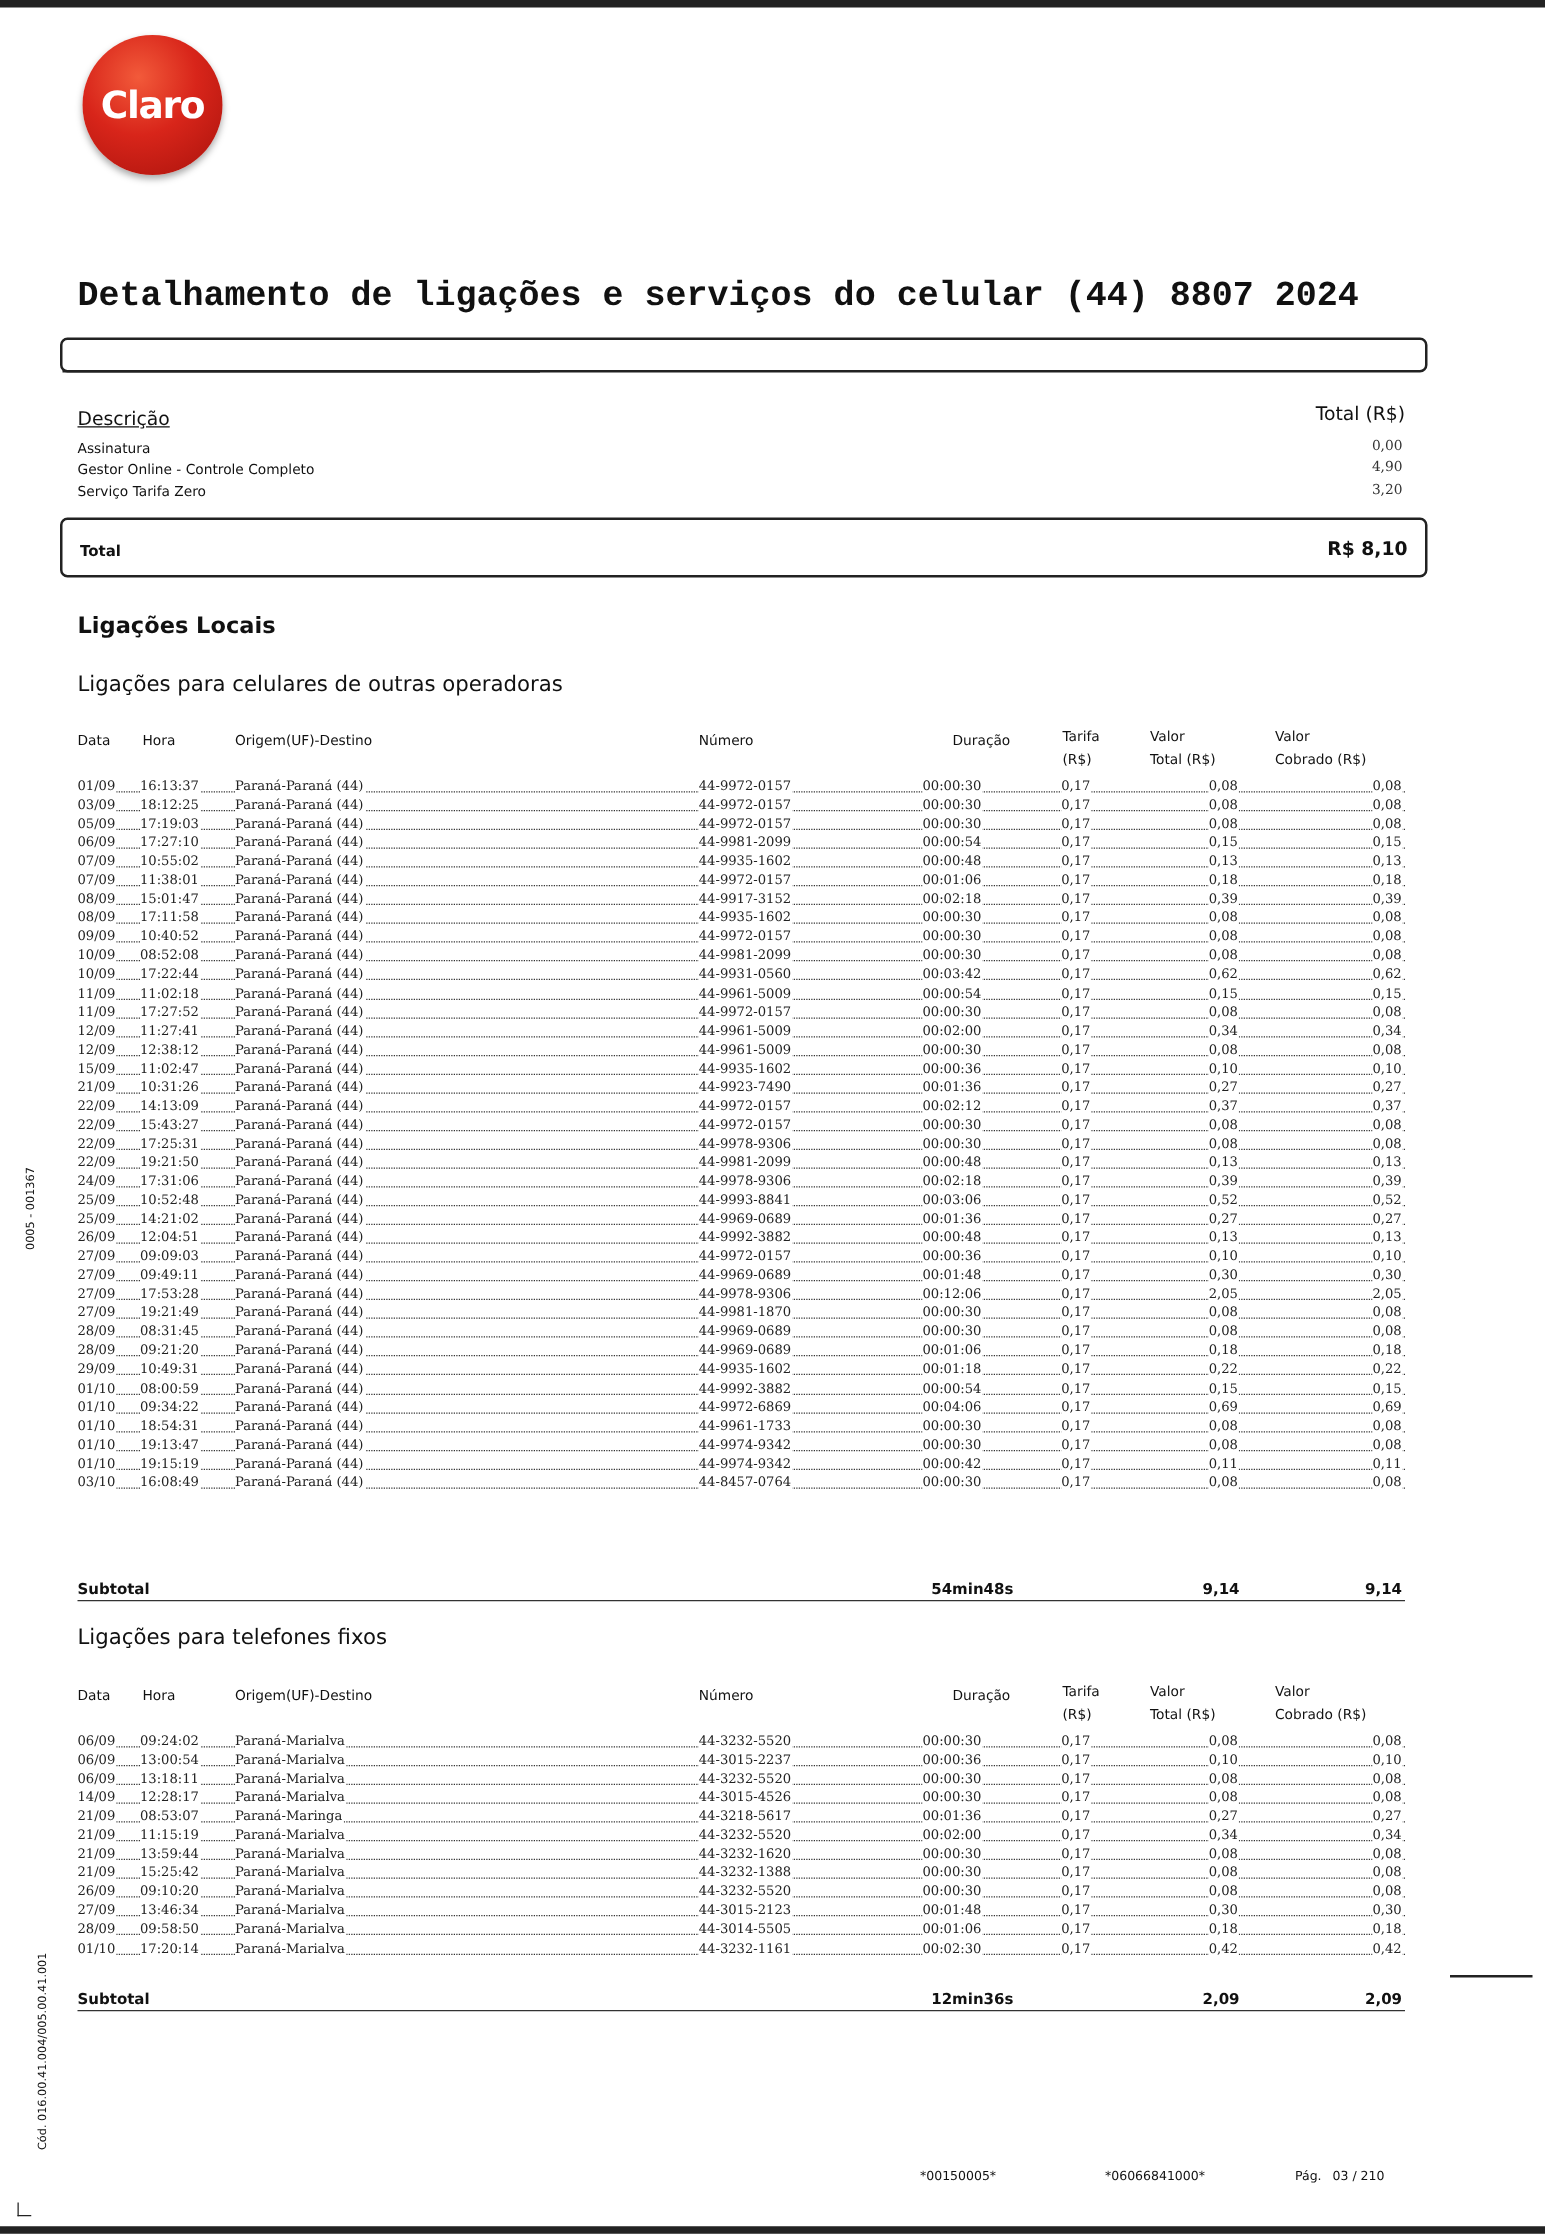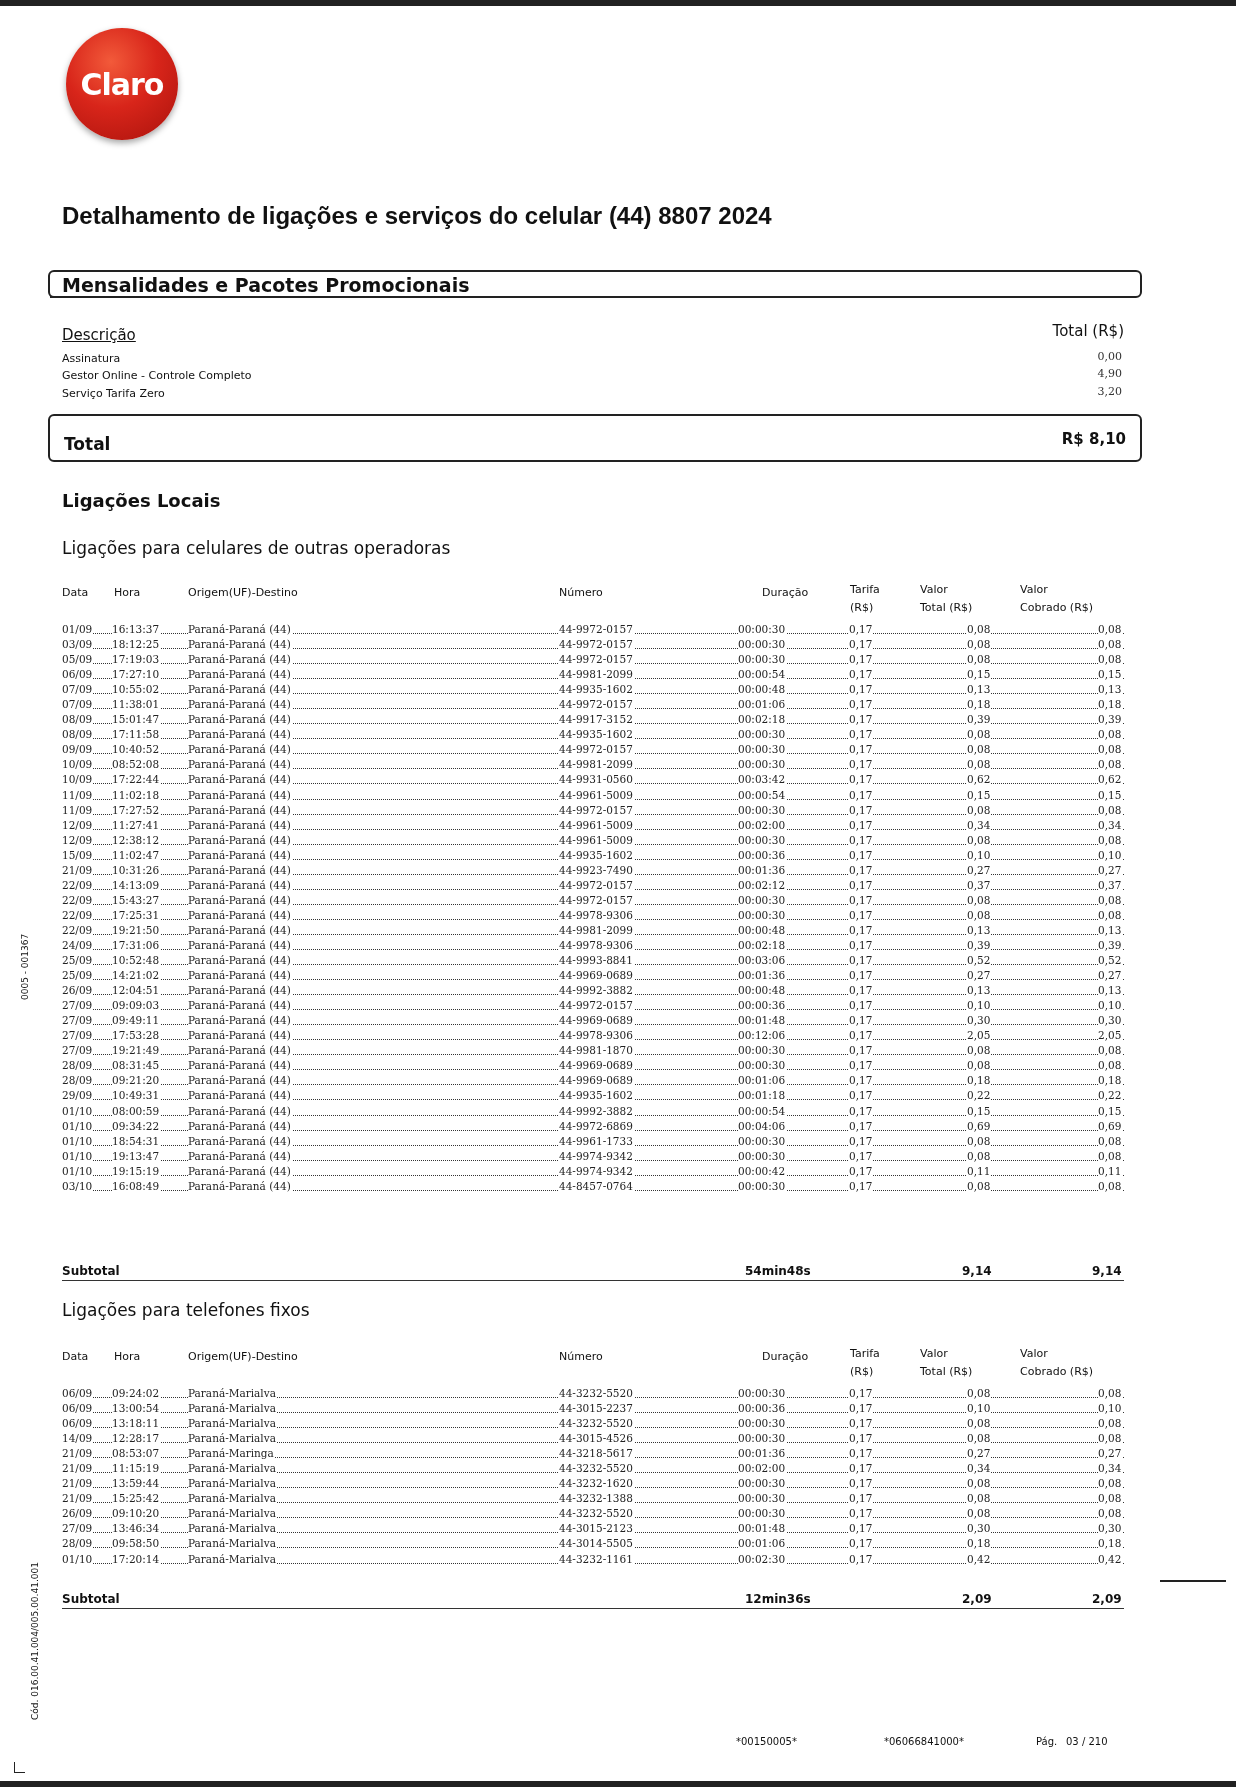--- a/index.html
+++ b/index.html
@@ -3,32 +3,32 @@
 <meta charset="utf-8">
 <style>
   html,body{margin:0;padding:0;}
   body{width:1236px;height:1787px;background:#fff;position:relative;overflow:hidden;font-family:"Liberation Sans",sans-serif;color:#111;}
   .top-bar{position:absolute;left:0;top:0;width:1236px;height:6px;background:#222;}
   .bottom-bar{position:absolute;left:0;bottom:0;width:1236px;height:6px;background:#222;}
   .logo{position:absolute;left:66px;top:28px;width:112px;height:112px;border-radius:50%;
         background:radial-gradient(circle at 40% 30%,#f25a3a 0%,#d8251a 45%,#a8120c 100%);
         box-shadow:0 3px 6px rgba(0,0,0,.35);display:flex;align-items:center;justify-content:center;}
   .logo span{color:#fff;font-weight:bold;font-size:30px;letter-spacing:-1px;font-family:"DejaVu Sans",sans-serif;}
-  .page-title{position:absolute;left:62px;top:202px;font-size:24px;font-weight:bold;font-family:Liberation Sans, sans-serif;}
+  .page-title{position:absolute;left:62px;top:222px;font-size:28px;font-weight:bold;font-family:Liberation Mono, monospace;}
   .box{position:absolute;left:48px;width:1090px;border:2px solid #222;border-radius:6px;}
   .box-title{font-size:19px;font-weight:bold;font-family:"DejaVu Sans",sans-serif;}
   .pkg-box{top:270px;height:24px;}
   .pkg-box .box-title{position:absolute;left:12px;top:2px;}
   .pkg-box .underline{position:absolute;left:0;top:24px;width:382px;border-bottom:2px solid #222;}
   .desc-head{position:absolute;left:62px;top:326px;font-size:15px;font-family:"DejaVu Sans",sans-serif;text-decoration:underline;}
   .total-head{position:absolute;right:112px;top:322px;font-size:15px;font-family:"DejaVu Sans",sans-serif;}
   .pkg-item{position:absolute;left:62px;font-size:11px;font-family:"DejaVu Sans",sans-serif;}
   .pkg-val{position:absolute;right:114px;font-size:11px;font-family:"DejaVu Serif",serif;color:#333;}
   .total-box{top:414px;height:44px;}
-  .total-box .lbl{position:absolute;left:14px;top:18px;font-size:17px;font-weight:bold;font-family:"DejaVu Sans",sans-serif;}
+  .total-box .lbl{position:absolute;left:14px;top:18px;font-size:12px;font-weight:bold;font-family:"DejaVu Sans",sans-serif;}
   .total-box .val{position:absolute;right:14px;top:14px;font-size:15px;font-weight:bold;font-family:"DejaVu Sans",sans-serif;}
   .sec-title{position:absolute;left:62px;top:490px;font-size:18px;font-weight:bold;font-family:"DejaVu Sans",sans-serif;}
   .sub-title{position:absolute;left:62px;font-size:17px;font-family:"DejaVu Sans",sans-serif;}
   .thead{position:absolute;left:62px;width:1060px;height:40px;font-size:11px;font-family:"DejaVu Sans",sans-serif;}
   .thead span{position:absolute;top:0;line-height:18px;}
   .rows{position:absolute;left:62px;width:1062px;}
   .row{position:relative;height:15.05px;font-size:10.5px;font-family:"DejaVu Serif",serif;color:#222;}
   .row span{position:absolute;top:1px;white-space:nowrap;}
   .row .dots{position:absolute;left:0;right:0;top:11px;border-bottom:1px dotted #333;}
   .row span{background:#fff;padding-right:1px;}
@@ -46,21 +46,20 @@
 
 <div class="top-bar"></div>
 
 <div class="logo">
   <span>Claro</span>
 </div>
 
 <div class="page-title">Detalhamento de ligações e serviços do celular (44) 8807 2024</div>
 
 <div class="box pkg-box">
-  <div class="box-title">Mensalidades e Pacotes Promocionais</div>
   <div class="underline"></div>
 </div>
 
 <div class="desc-head">Descrição</div>
 <div class="total-head">Total (R$)</div>
 
 <div class="pkg-item" style="top:352px">Assinatura</div>
 <div class="pkg-val" style="top:350px">0,00</div>
 <div class="pkg-item" style="top:369px">Gestor Online - Controle Completo</div>
 <div class="pkg-val" style="top:367px">4,90</div>

